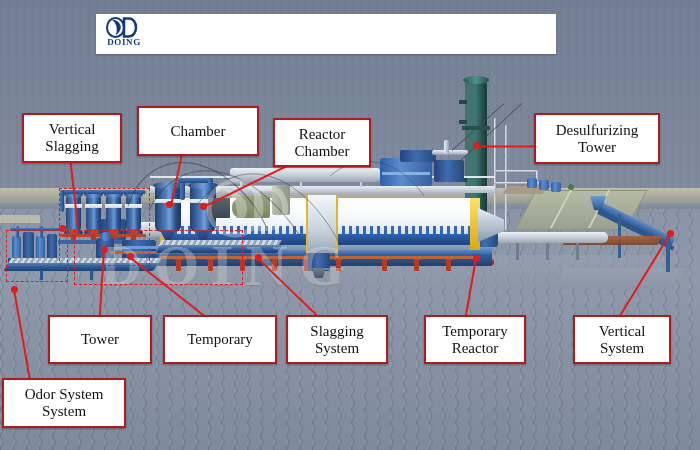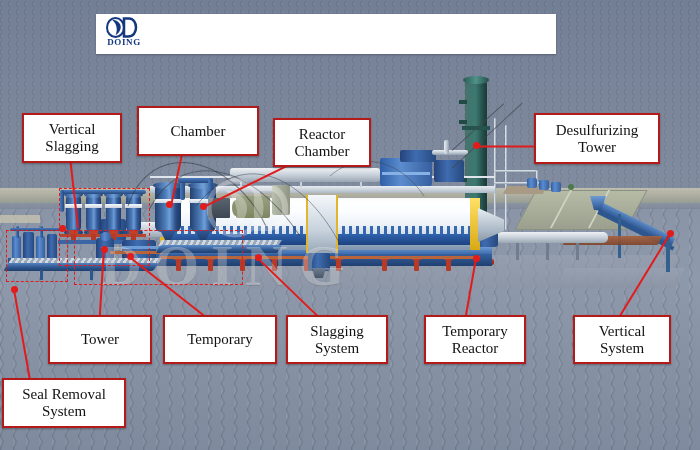--- a/index.html
+++ b/index.html
@@ -463,21 +463,21 @@
 
   <div class="label" style="left:573px;top:315px;width:94px;height:45px;font-size:15px;">
     <span>
       <span>Vertical</span>
       <span>System</span>
     </span>
   </div>
 
   <div class="label" style="left:2px;top:378px;width:120px;height:46px;font-size:15px;">
     <span>
-      <span>Seal Removal</span>
+      <span>Odor System</span>
       <span>System</span>
     </span>
   </div>
 
   <div id="titlebar">
     <div id="logo">
       <div class="mark">
         <svg width="34" height="21" viewBox="0 0 68 42">
           <ellipse cx="19" cy="21" rx="17" ry="19" fill="none" stroke="#14387f" stroke-width="4"></ellipse>
           <path d="M11 5 C 32 7, 36 25, 19 37 C 25 23, 20 11, 11 5 Z" fill="#14387f"></path>

